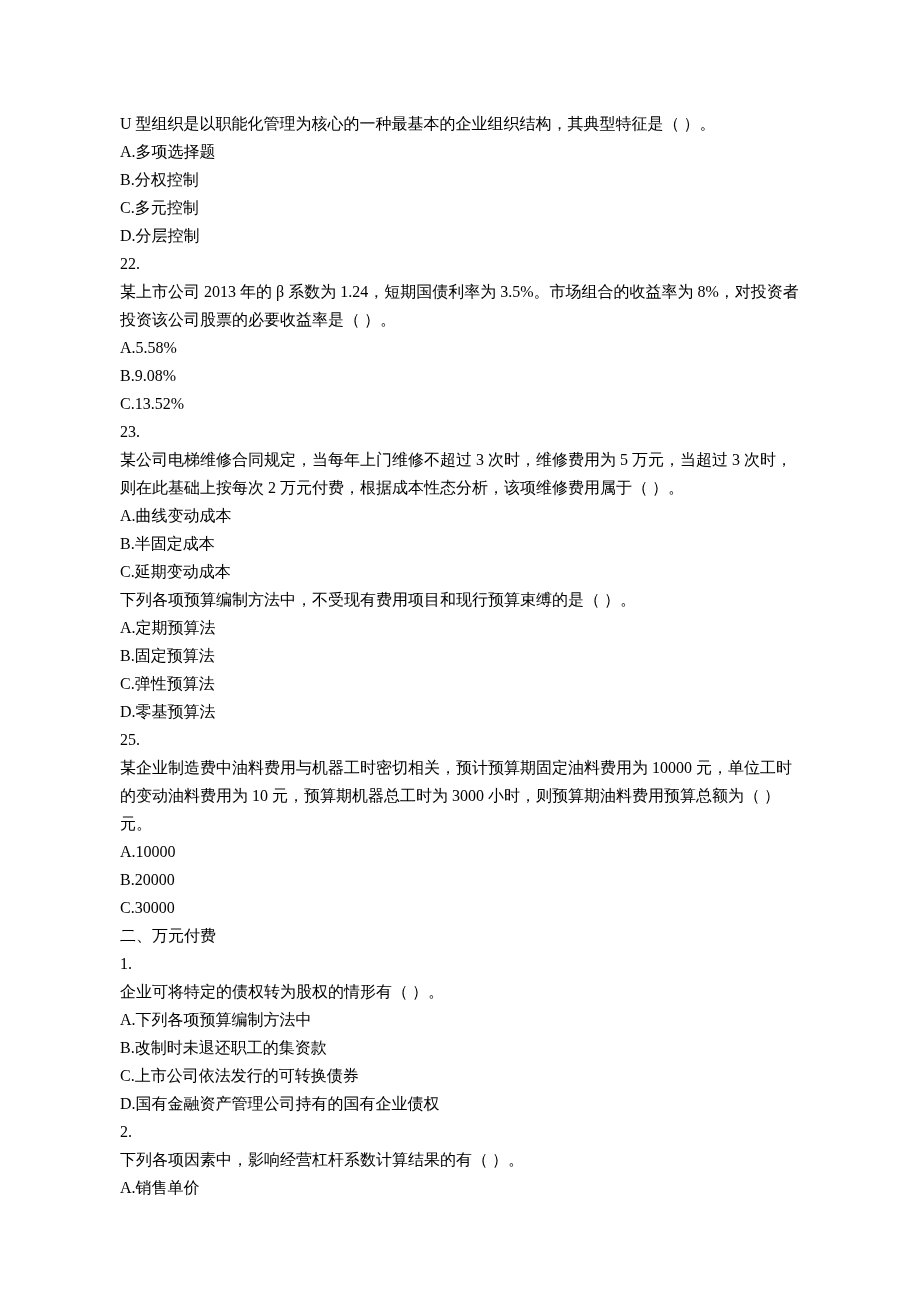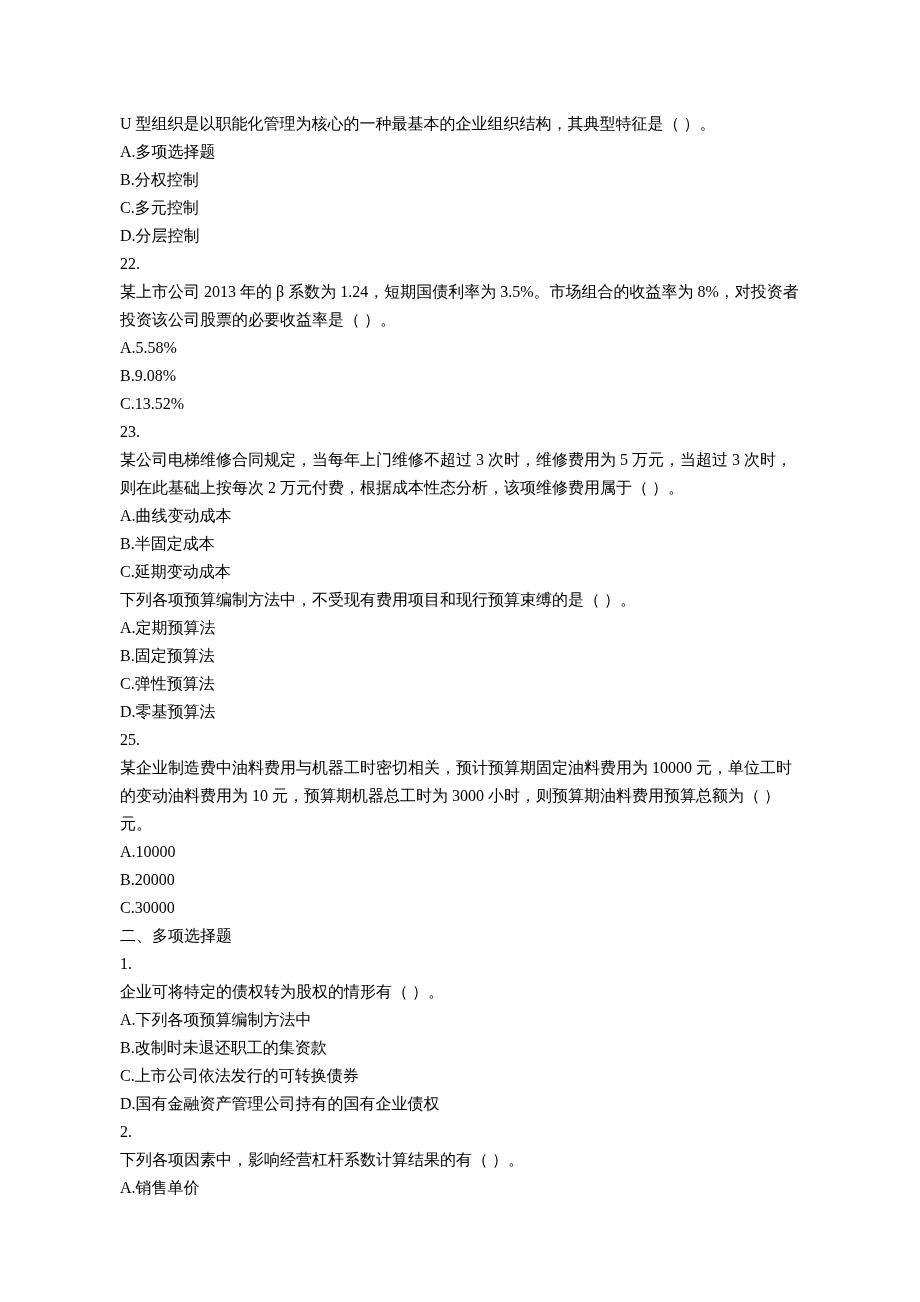--- a/index.html
+++ b/index.html
@@ -44,21 +44,21 @@
   <span class="line">下列各项预算编制方法中，不受现有费用项目和现行预算束缚的是（ ）。</span>
   <span class="line">A.定期预算法</span>
   <span class="line">B.固定预算法</span>
   <span class="line">C.弹性预算法</span>
   <span class="line">D.零基预算法</span>
   <span class="line">25.</span>
   <span class="line">某企业制造费中油料费用与机器工时密切相关，预计预算期固定油料费用为 10000 元，单位工时的变动油料费用为 10 元，预算期机器总工时为 3000 小时，则预算期油料费用预算总额为（ ）元。</span>
   <span class="line">A.10000</span>
   <span class="line">B.20000</span>
   <span class="line">C.30000</span>
-  <span class="line">二、多项选择题</span>
+  <span class="line">二、万元付费</span>
   <span class="line">1.</span>
   <span class="line">企业可将特定的债权转为股权的情形有（ ）。</span>
   <span class="line">A.下列各项预算编制方法中</span>
   <span class="line">B.改制时未退还职工的集资款</span>
   <span class="line">C.上市公司依法发行的可转换债券</span>
   <span class="line">D.国有金融资产管理公司持有的国有企业债权</span>
   <span class="line">2.</span>
   <span class="line">下列各项因素中，影响经营杠杆系数计算结果的有（ ）。</span>
   <span class="line">A.销售单价</span>
 

